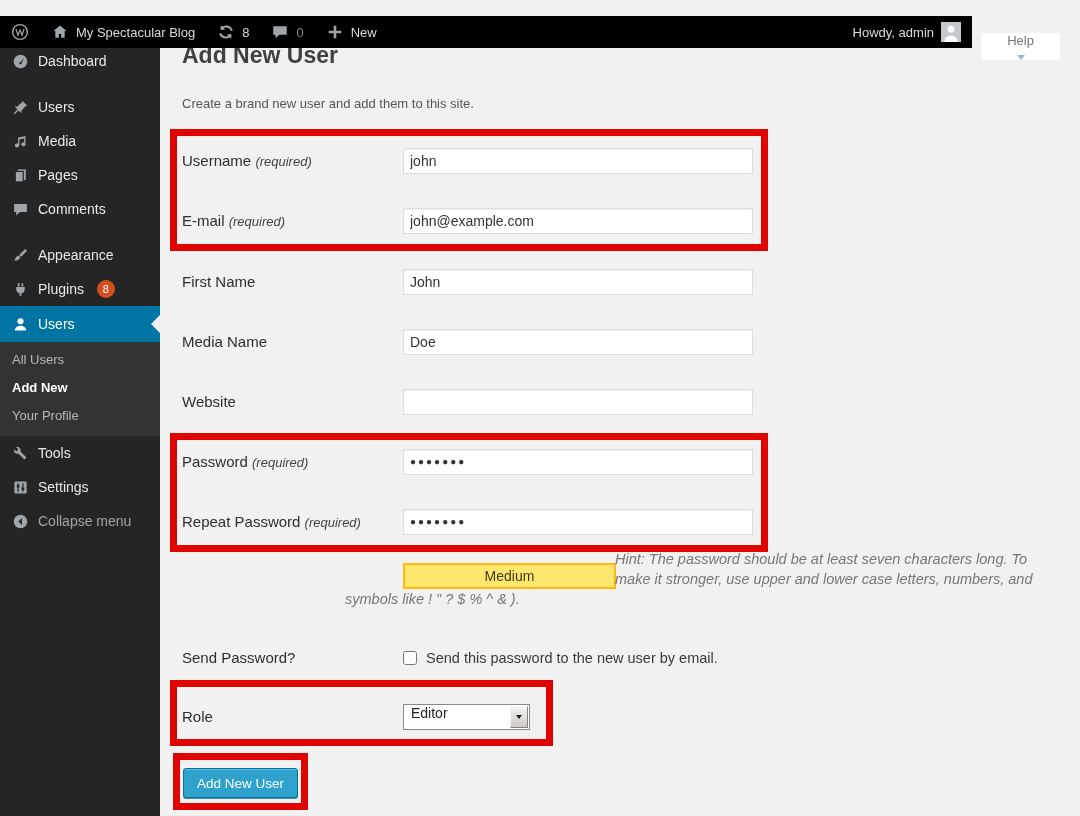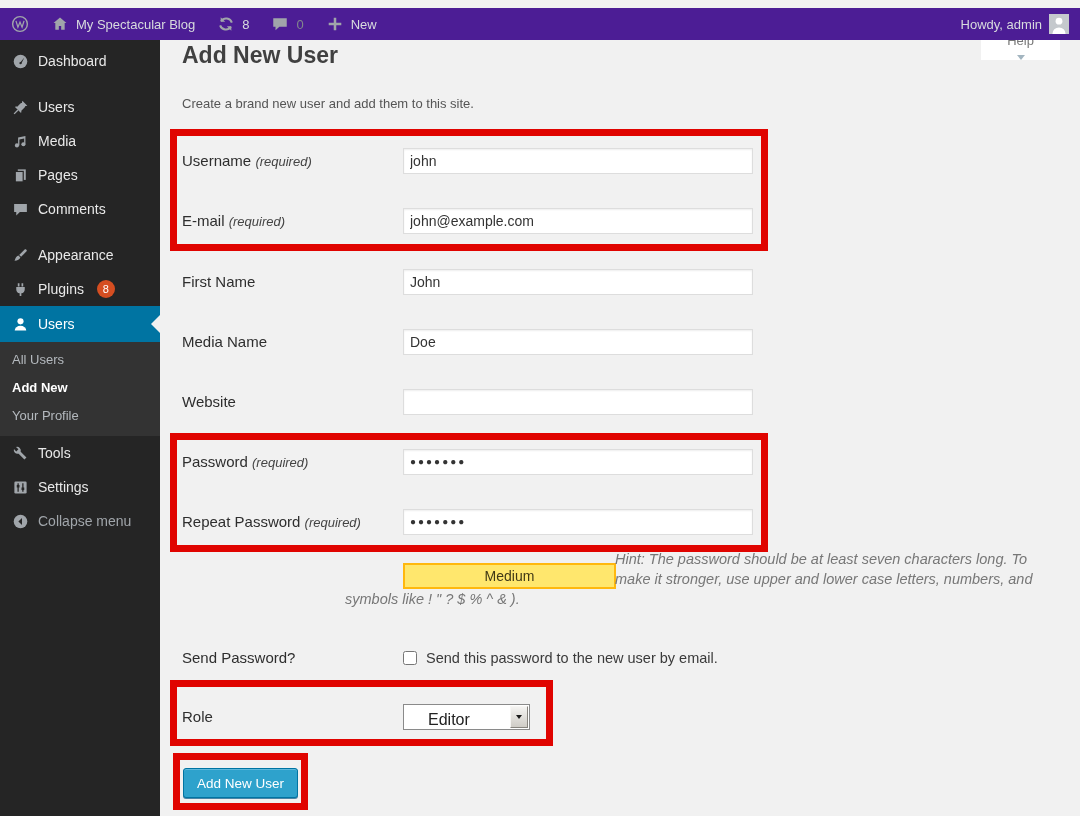--- a/index.html
+++ b/index.html
@@ -1,20 +1,20 @@
 <!DOCTYPE html>
 <html style="--accent-blue: #0074a2; --button-blue: #2ea2cc; --badge-orange: #d54e21; --annotation-red: #e00400; --strength-bg: #ffe76d; --strength-border: #ffb80e;"><head>
 <meta charset="utf-8">
 <style>
   html,body{margin:0;padding:0;width:1080px;height:816px;overflow:hidden;
     font-family:"Liberation Sans",sans-serif;background:#f1f1f1;}
   *{box-sizing:border-box;}
 
   
-  .admin-bar{position:absolute;top:8px;left:0;width:1080px;height:32px;background:#4c1d95;
+  .admin-bar{position:absolute;top:16px;left:0;width:972px;height:32px;background:#000000;
     display:flex;justify-content:space-between;z-index:40;}
   .ab-side{display:flex;align-items:stretch;}
   .ab-item{display:flex;align-items:center;gap:7px;padding:0 11px;color:#d8dbde;
     font-size:13px;cursor:pointer;}
   .ab-item .icon{display:flex;}
   .ab-item svg{width:18px;height:18px;fill:#a0a5aa;color:#a0a5aa;}
   .ab-item .muted{color:#82878c;}
   .greeting{color:#d8dbde;}
   .avatar{width:20px;height:20px;display:inline-block;overflow:hidden;}
   .avatar svg{width:20px;height:20px;}
@@ -63,21 +63,21 @@
     border:2px solid var(--strength-border,#ffb80e);background:var(--strength-bg,#ffe76d);
     text-align:center;line-height:22px;font-size:14px;color:#413916;margin-top:13px;}
   .hint-a{position:absolute;left:455px;top:517px;width:432px;font-size:14.5px;
     font-style:italic;color:#777;line-height:20px;}
   .hint-b{position:absolute;left:185px;top:559px;font-size:14.5px;font-style:italic;color:#777;}
 
   .cb{width:14px;height:14px;margin:0 9px 0 0;}
   .cb-label{font-size:14.5px;color:#3a3a3a;}
 
   .sel{width:127px;height:26px;background:#fff;border:1px solid #8a8a8a;display:flex;
-    align-items:flex-end;position:relative;font-size:16px;color:#222;padding-left:24px;
+    align-items:flex-start;position:relative;font-size:14px;color:#222;padding-left:7px;
     cursor:pointer;}
   .sel-btn{position:absolute;right:1px;top:1px;bottom:1px;width:18px;
     background:linear-gradient(#f4f3f1,#cfccc6);border:1px solid;
     border-color:#f7f6f4 #87847e #87847e #f7f6f4;display:flex;align-items:center;
     justify-content:center;cursor:pointer;}
   .caret-down{width:0;height:0;border-left:3.5px solid transparent;
     border-right:3.5px solid transparent;border-top:4.5px solid #1a1a1a;}
 
   .submit-btn{position:absolute;left:23px;top:736px;height:30px;padding:0 13px;
     background:var(--button-blue,#2ea2cc);border:1px solid var(--accent-blue,#0074a2);

